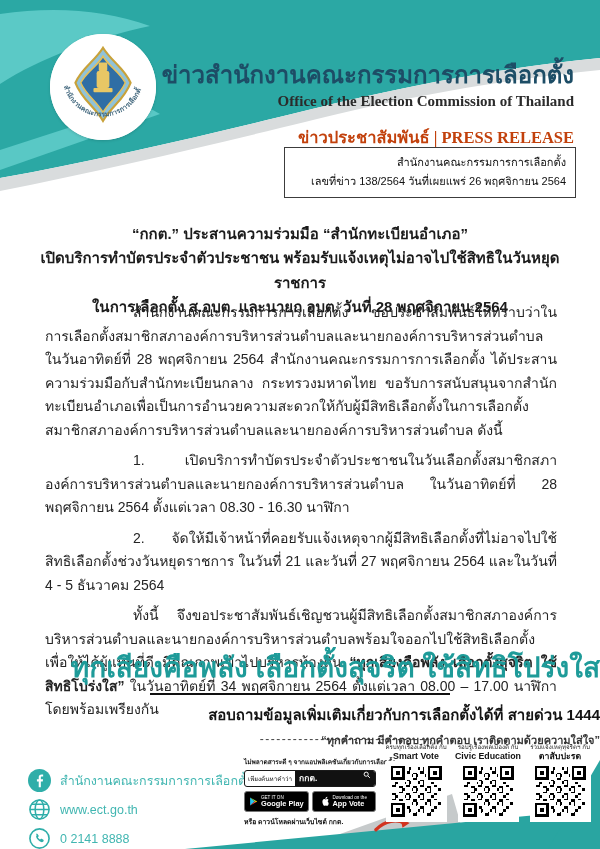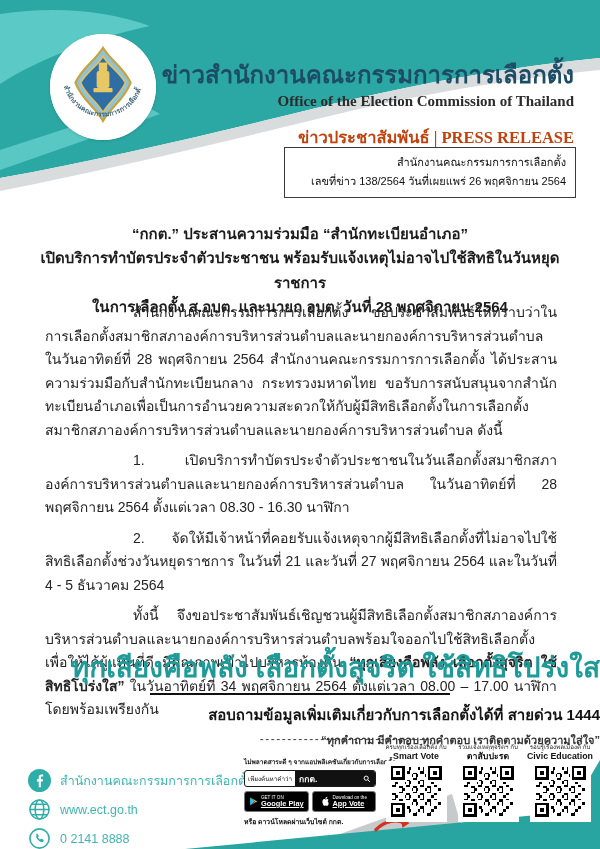--- a/index.html
+++ b/index.html
@@ -39,27 +39,27 @@
   .contact{position:absolute;left:28px;top:769px;z-index:2;}
   .contact-row{display:flex;align-items:center;gap:9px;margin-bottom:6px;}
   .contact-row svg{width:23px;height:23px;display:block;}
   .contact-label{font-size:12.5px;color:#41b6b1;}
   .app-promo{position:absolute;left:244px;top:757px;width:132px;z-index:3;}
   .app-caption{font-size:6.5px;color:#1a1a1a;text-align:center;white-space:nowrap;font-weight:bold;}
   .search-pill{margin-top:3px;height:15px;border:1.5px solid #1a1a1a;border-radius:3px;display:flex;
                align-items:center;overflow:hidden;background:#fff;}
   .search-pill .lbl{padding:0 3px;font-size:6.3px;white-space:nowrap;color:#111;}
   .term-box{flex:1;height:100%;background:#111;color:#fff;font-size:8.5px;font-weight:bold;
-            display:flex;align-items:center;justify-content:space-between;padding:0 4px;}
+            display:flex;align-items:flex-start;justify-content:space-between;padding:0 4px;}
   .badges{display:flex;gap:3px;margin-top:4px;}
   .badge{flex:1;height:19px;background:#000;border-radius:3px;color:#fff;display:flex;
          align-items:center;justify-content:center;gap:3px;padding:0 2px;border:0.5px solid #777;}
   .badge .txt{display:flex;flex-direction:column;line-height:1.1;text-align:left;}
   .badge .small{font-size:4.6px;}
-  .badge .big{font-size:7.4px;font-weight:bold;white-space:nowrap;text-decoration:underline;}
+  .badge .big{font-size:7.4px;font-weight:bold;white-space:nowrap;}
   .hint-row{margin-top:4px;font-size:6.8px;font-weight:bold;color:#111;position:relative;white-space:nowrap;}
   .arrow{position:absolute;right:-36px;top:1px;width:38px;height:16px;}
   
   .qr-strip{position:absolute;left:372px;top:721px;width:224px;display:flex;justify-content:flex-end;z-index:3;margin-top:22px;}
   .qr-item{width:72px;text-align:center;}
   .qr-cap{font-size:6.2px;color:#222;line-height:1.25;}
   .qr-name{font-size:8.8px;font-weight:bold;color:#111;line-height:1.15;}
   .qr{width:55px;height:55px;margin:3px auto 0;background:#fff;position:relative;box-shadow:0 0 0 3px #fff;}
   .qr-noise{position:absolute;inset:3px;background:repeating-conic-gradient(#000 0% 25%,#fff 0% 50%);
             background-size:7px 7px;}
@@ -213,34 +213,34 @@
       <div class="qr-cap">ครบทุกเรื่องเลือกตั้ง กับ</div>
       <div class="qr-name">Smart Vote</div>
       <div class="qr">
         <div class="qr-noise"></div>
           <div class="fp tl"></div>
           <div class="fp tr"></div>
           <div class="fp bl"></div>
       </div>
     </div>
     <div class="qr-item">
+      <div class="qr-cap">รอบรู้เรื่องพลเมืองดี กับ</div>
+      <div class="qr-name">Civic Education</div>
+      <div class="qr">
+        <div class="qr-noise"></div>
+          <div class="fp tl"></div>
+          <div class="fp tr"></div>
+          <div class="fp bl"></div>
+      </div>
+    </div>
+    <div class="qr-item">
       <div class="qr-cap">ร่วมแจ้งเหตุทุจริตฯ กับ</div>
       <div class="qr-name">ตาสับปะรด</div>
       <div class="qr">
         <div class="qr-noise"></div>
           <div class="fp tl"></div>
           <div class="fp tr"></div>
           <div class="fp bl"></div>
       </div>
     </div>
-    <div class="qr-item">
-      <div class="qr-cap">รอบรู้เรื่องพลเมืองดี กับ</div>
-      <div class="qr-name">Civic Education</div>
-      <div class="qr">
-        <div class="qr-noise"></div>
-          <div class="fp tl"></div>
-          <div class="fp tr"></div>
-          <div class="fp bl"></div>
-      </div>
-    </div>
   </div>
 
 </div>
 
 </body></html>

